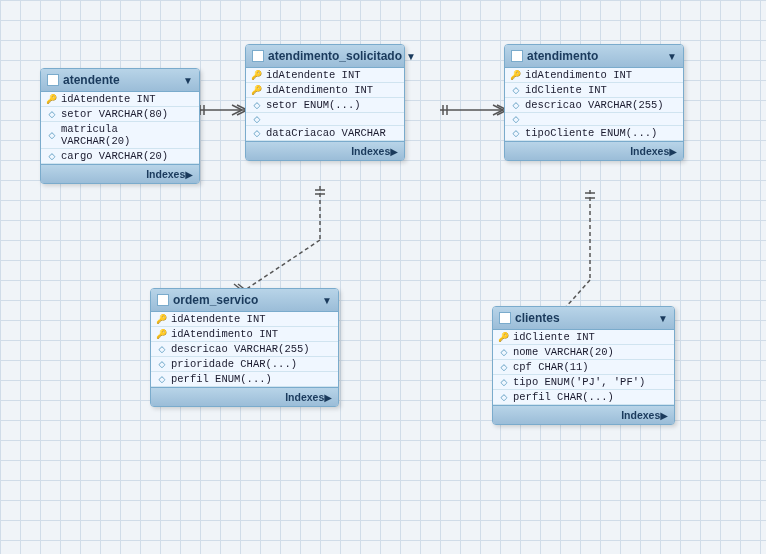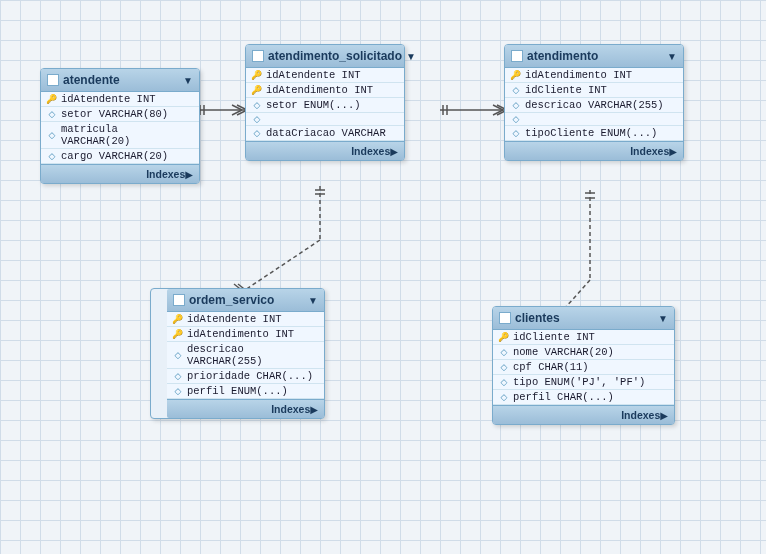--- a/index.html
+++ b/index.html
@@ -257,21 +257,21 @@
   <div class="table-row">
     <span class="field-icon diamond">◇</span>
     <span class="field-text">tipoCliente ENUM(...)</span>
   </div>
   <div class="table-indexes">
     <span class="indexes-label">Indexes</span>
     <span class="indexes-arrow">▶</span>
   </div>
 </div>
 
-<div class="db-table" style="left:150px; top:288px; width:175px;padding-left:16px;">
+<div class="db-table" style="left:150px; top:288px; width:189px;">
   <div class="table-header">
     <span class="table-header-icon"></span>
     <span class="table-title">ordem_servico</span>
     <span class="dropdown-arrow">▼</span>
   </div>
   <div class="table-row">
     <span class="field-icon key">🔑</span>
     <span class="field-text">idAtendente INT</span>
   </div>
   <div class="table-row">

